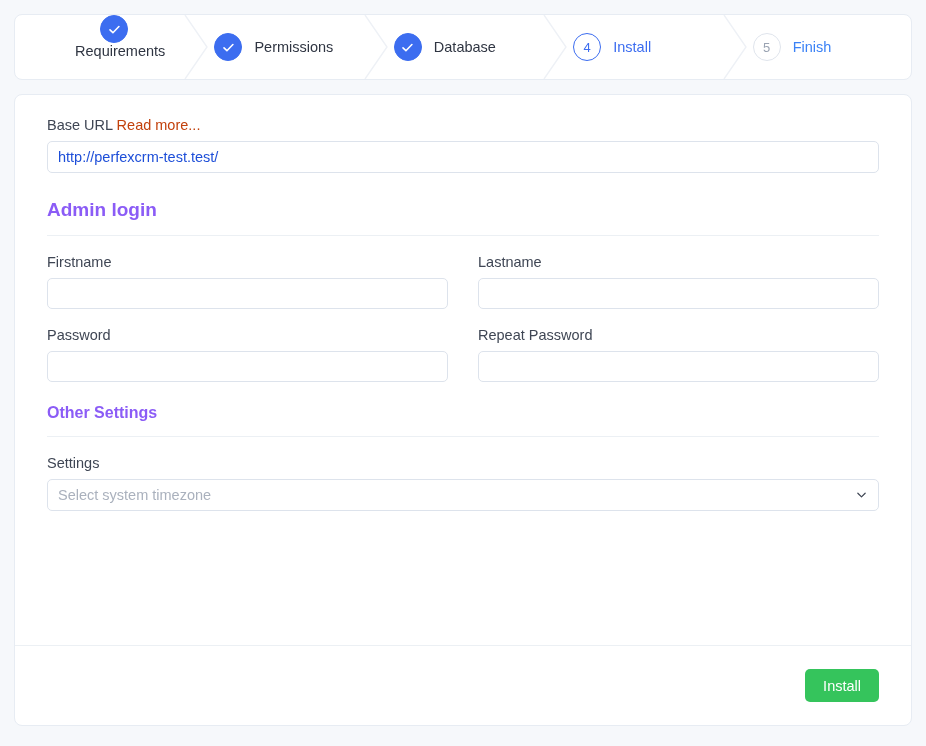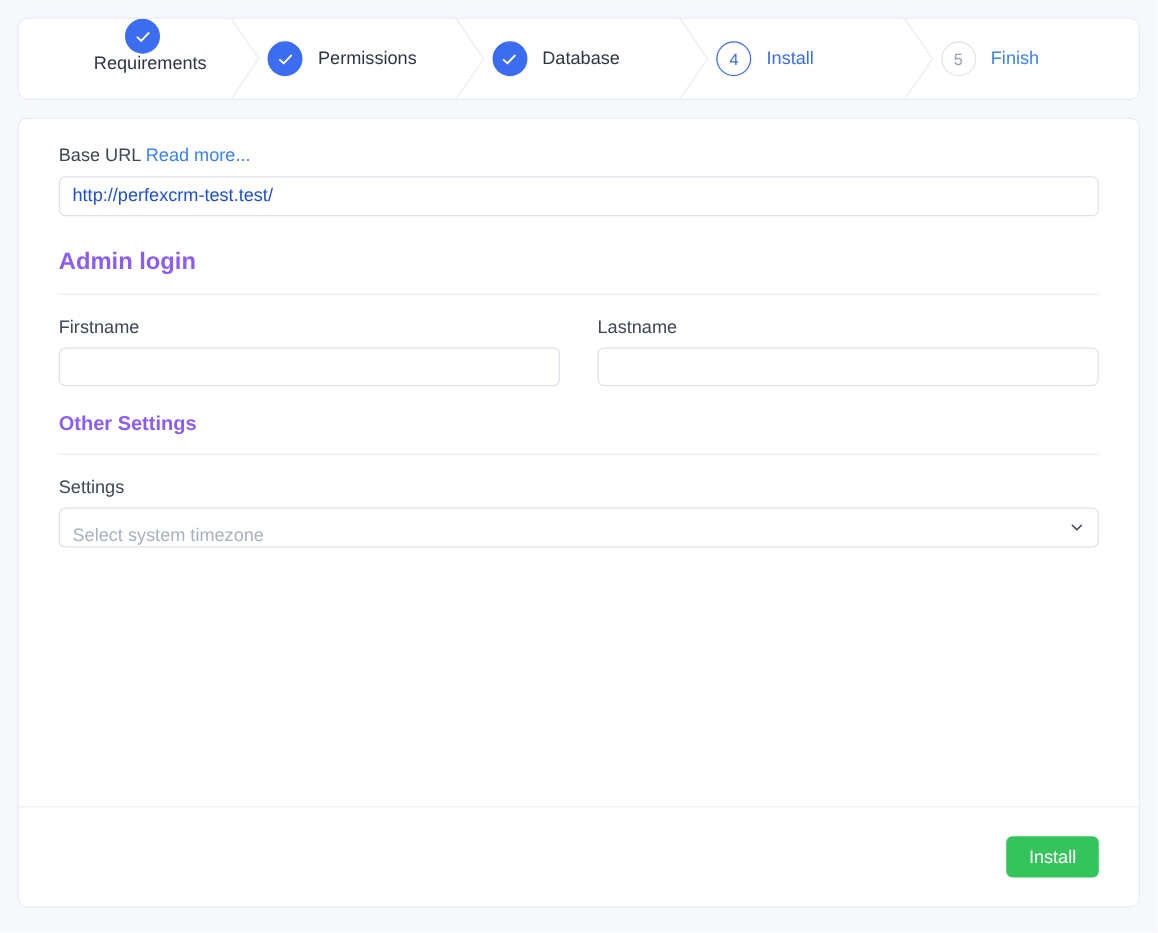--- a/index.html
+++ b/index.html
@@ -109,21 +109,21 @@
     padding: 22px 32px 0 32px;
   }
 
   .field-label {
     font-size: 14.5px;
     color: #3f4654;
     margin-bottom: 8px;
     display: block;
   }
   .label-link {
-    color: #3b82f6;
+    color: #c2410c;
     text-decoration: none;
     font-size: 14.5px;
   }
 
   .text-input {
     width: 100%;
     height: 31px;
     border: 1px solid #dde3ec;
     border-radius: 5px;
     background: #ffffff;
@@ -164,21 +164,21 @@
   
   .select-wrap { position: relative; width: 100%; }
   .select-box {
     width: 100%;
     height: 32px;
     border: 1px solid #dde3ec;
     border-radius: 5px;
     background: #ffffff;
     padding: 0 20px 0 10px;
     display: flex;
-    align-items: flex-end;
+    align-items: center;
     font-size: 14.5px;
     color: #aab1bd;
     cursor: pointer;
     user-select: none;
   }
   .chevron {
     position: absolute;
     right: 11px;
     top: 50%;
     transform: translateY(-50%);
@@ -297,20 +297,30 @@
           <label class="field-label">Firstname</label>
           <input class="text-input" type="text" value="" style="">
         </div>
         <div class="col">
           <label class="field-label">Lastname</label>
           <input class="text-input" type="text" value="" style="">
         </div>
       </div>
 
 
+      <div class="row">
+        <div class="col">
+          <label class="field-label">Password</label>
+          <input class="text-input" type="password" value="" style="">
+        </div>
+        <div class="col">
+          <label class="field-label">Repeat Password</label>
+          <input class="text-input" type="password" value="" style="">
+        </div>
+      </div>
 
       <h3 class="section-title small">Other Settings</h3>
       <hr class="divider">
 
       <div class="full">
         <label class="field-label">Settings</label>
         <div class="select-wrap">
           <div class="select-box">
             <span>Select system timezone</span>
           </div>

